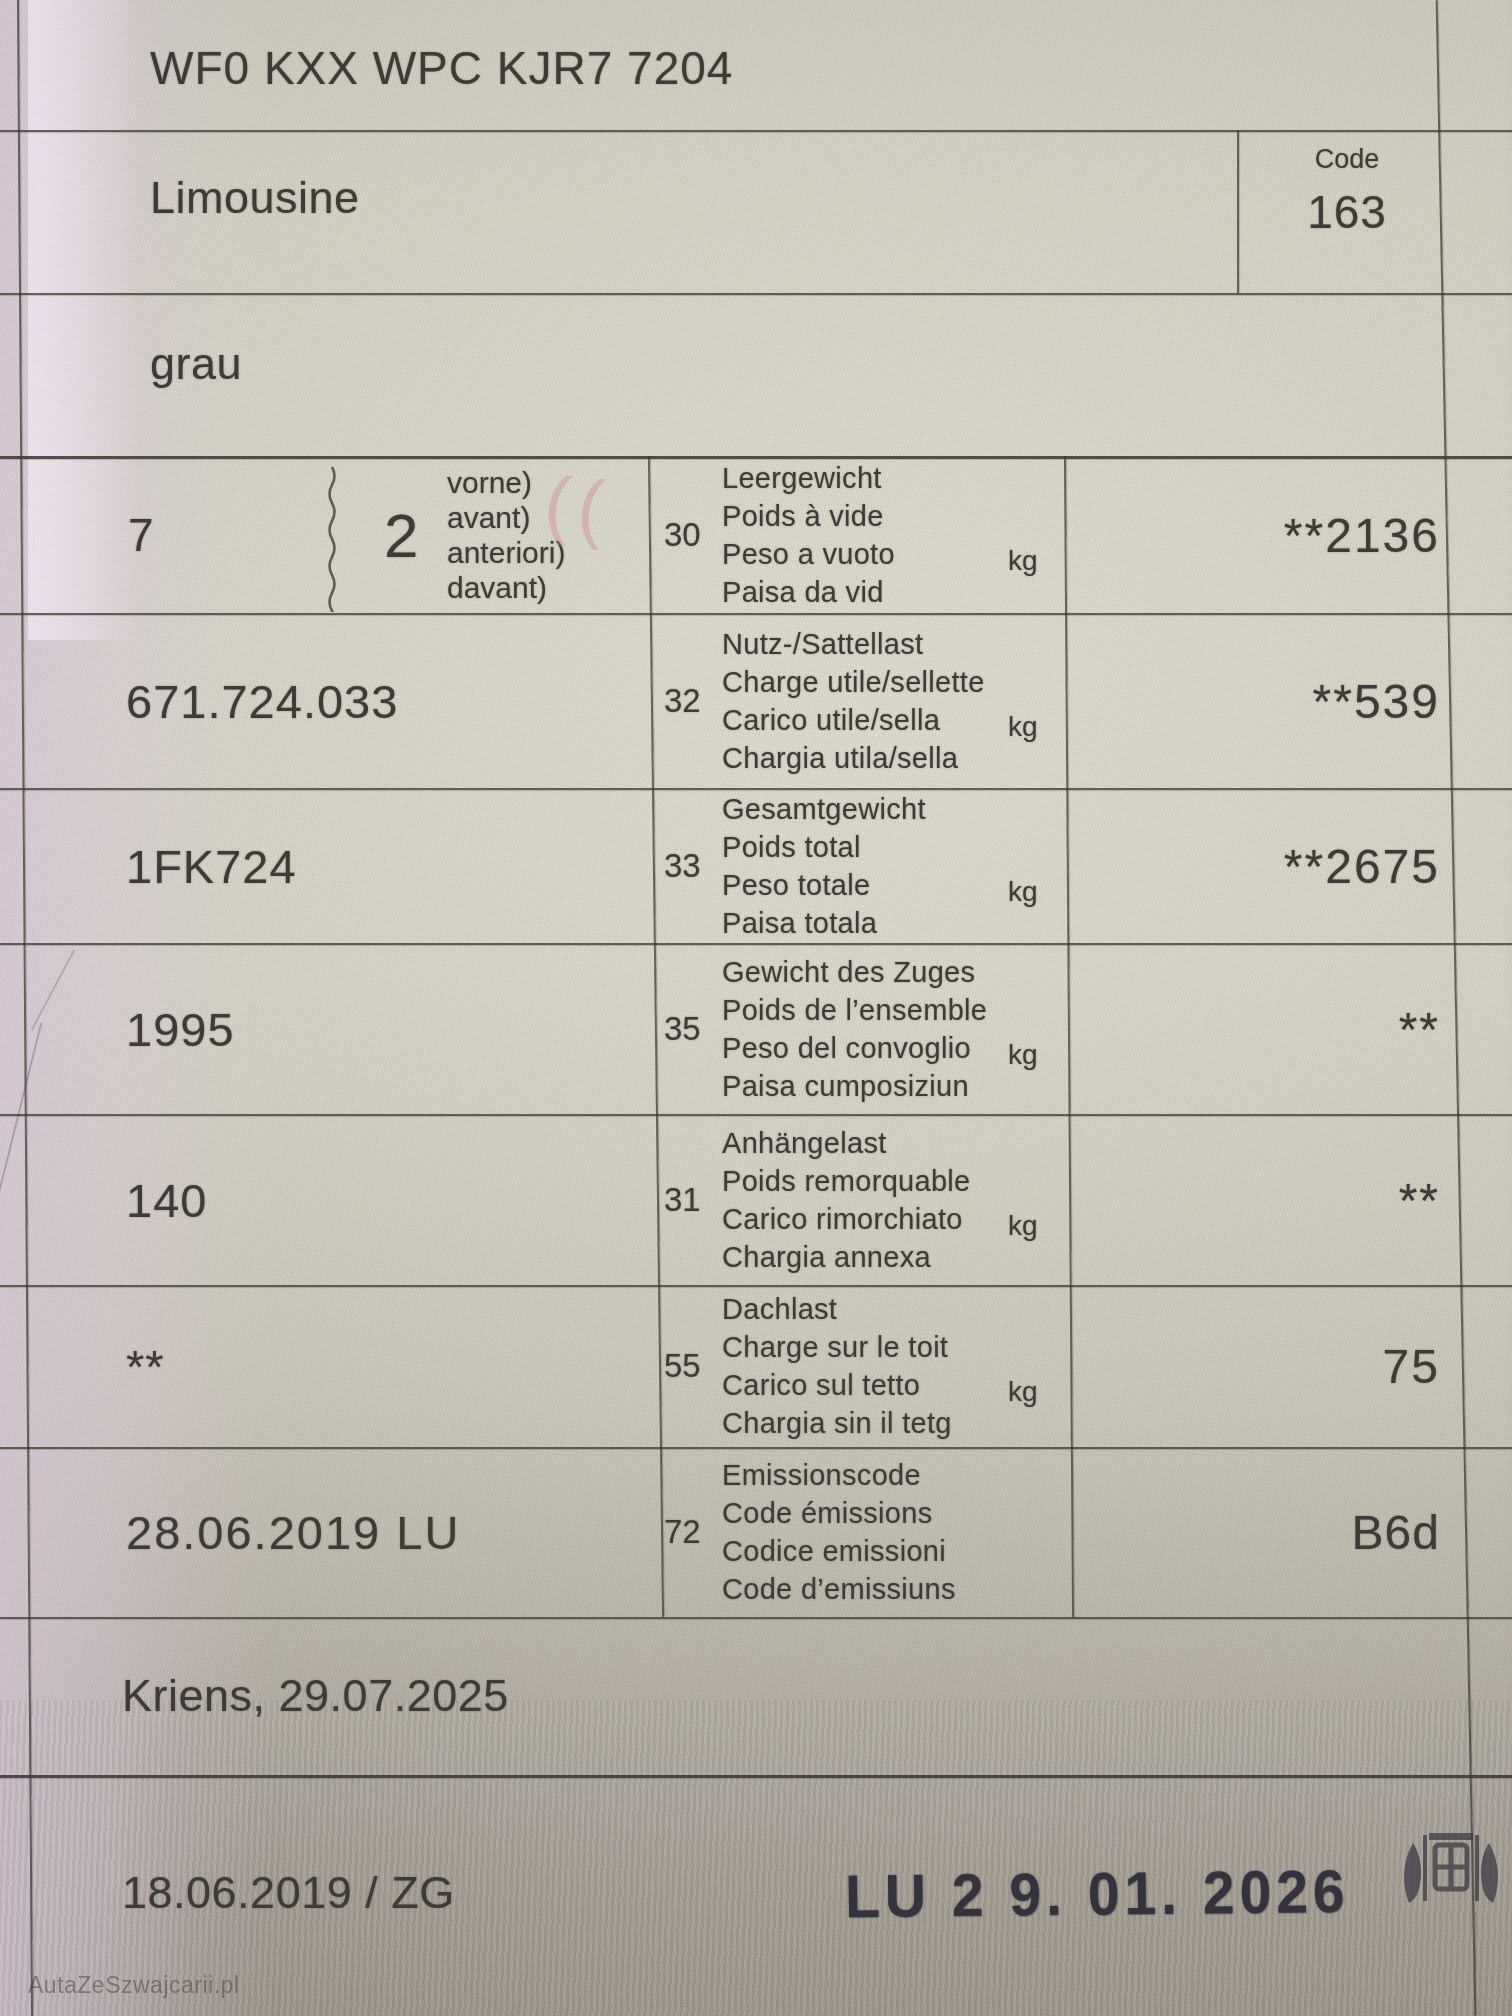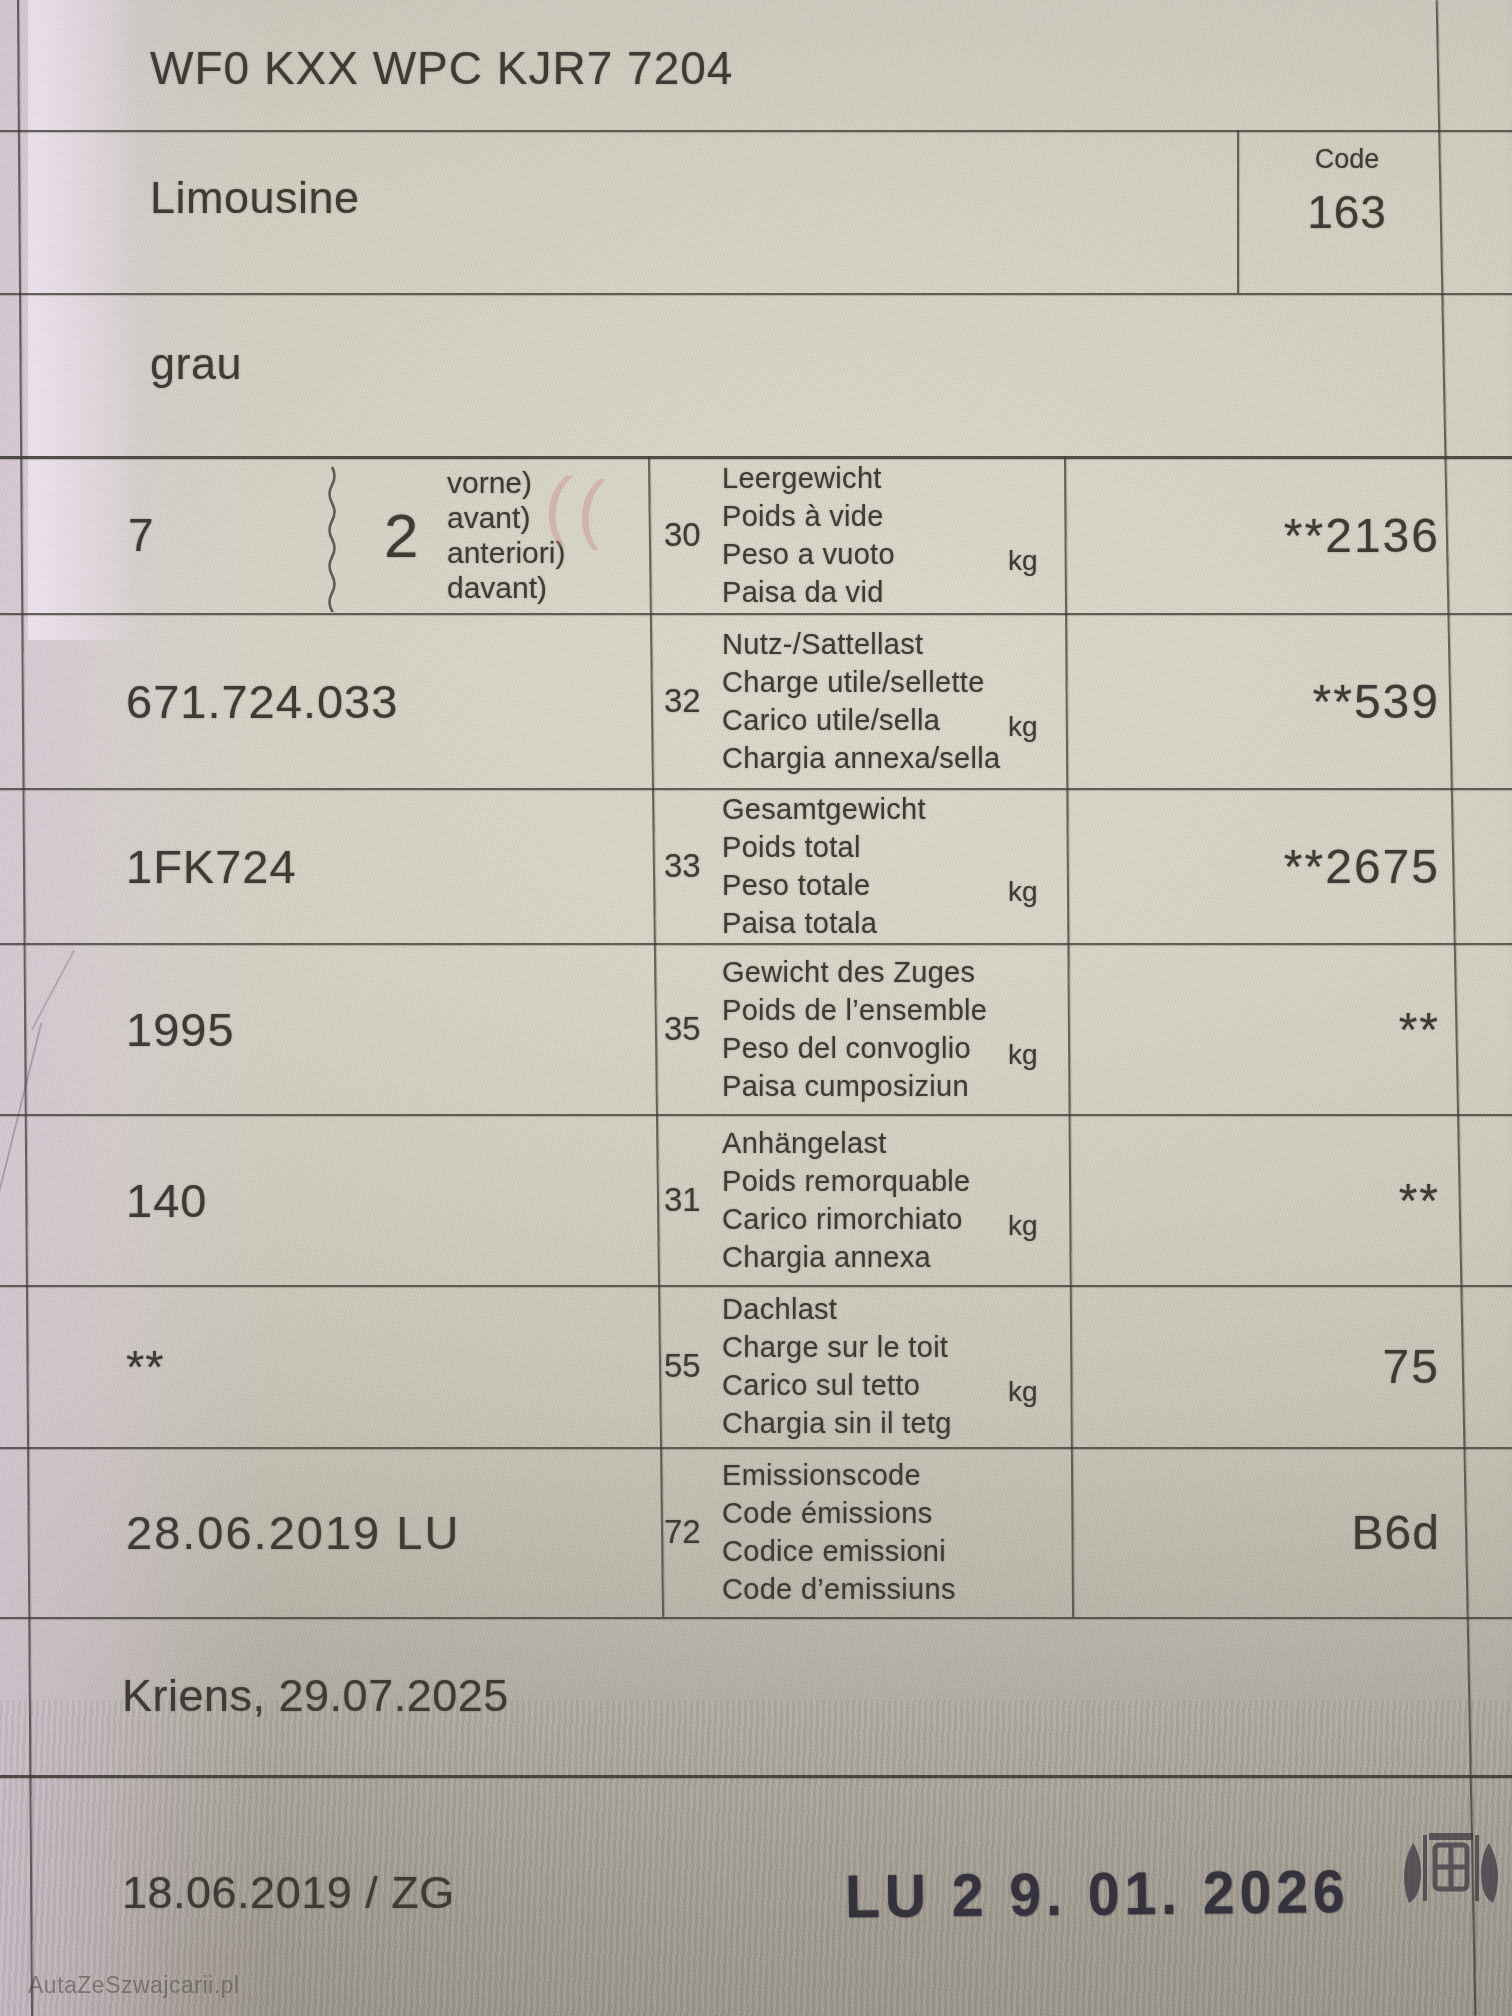--- a/index.html
+++ b/index.html
@@ -120,21 +120,21 @@
     <span class="txt fval">**2136</span>
   </div>
 
   <div class="band" style="top:613px;height:175px">
     <span class="txt lv">671.724.033</span>
     <span class="txt fnum">32</span>
     <div class="txt flines">
       <div>Nutz-/Sattellast</div>
       <div>Charge utile/sellette</div>
       <div>Carico utile/sella</div>
-      <div>Chargia annexa/sella</div>
+      <div>Chargia utila/sella</div>
     </div>
     <span class="txt funit">kg</span>
     <span class="txt fval">**539</span>
   </div>
 
   <div class="band" style="top:788px;height:155px">
     <span class="txt lv">1FK724</span>
     <span class="txt fnum">33</span>
     <div class="txt flines">
       <div>Gesamtgewicht</div>

